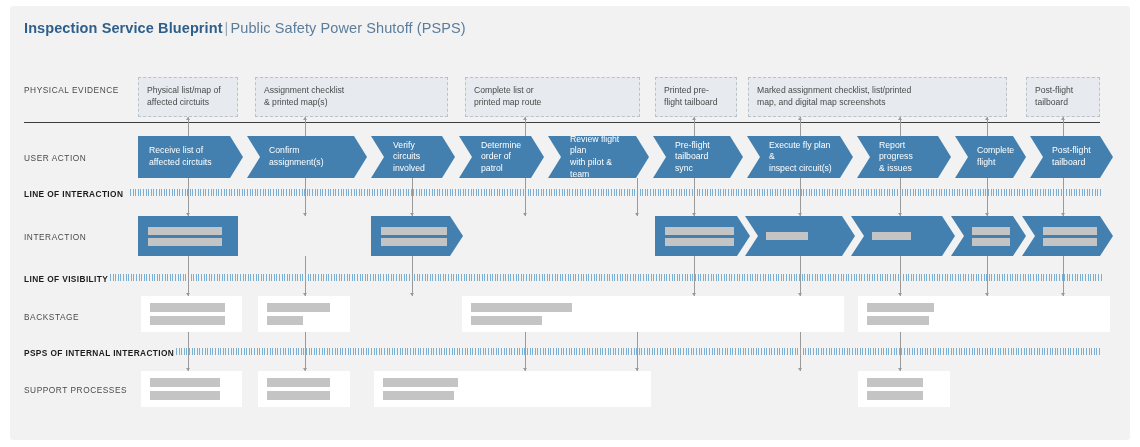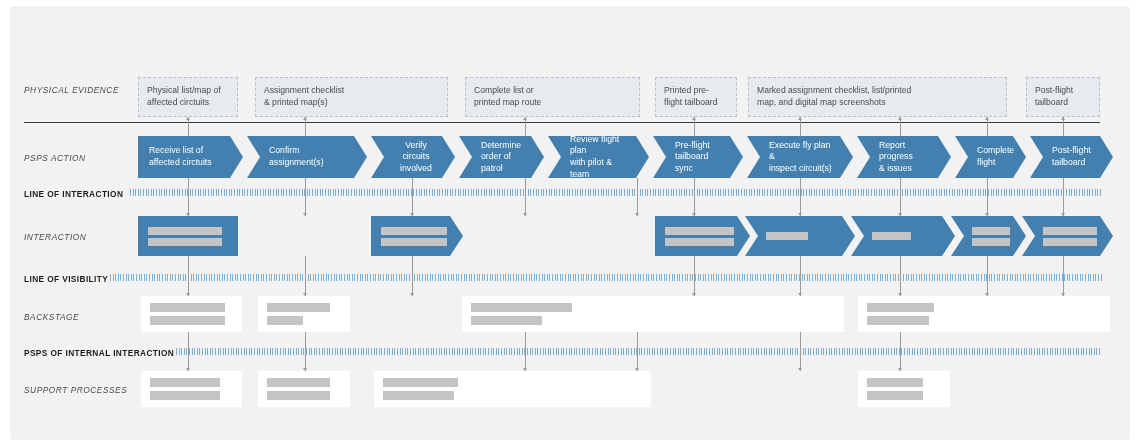--- a/index.html
+++ b/index.html
@@ -25,21 +25,21 @@
     letter-spacing:.1px;
   }
   #title .strong{color:#2e5f8a;font-weight:bold;}
   #title .sep{color:#9aa6b2;font-weight:normal;margin:0 2px;}
   #title .light{color:#5b7d9c;font-weight:normal;}
 
   
   .rowlabel{
     position:absolute;left:24px;
     font-size:8.3px;color:#4a4a4a;
-    letter-spacing:.55px;white-space:nowrap;font-style:italic;
+    letter-spacing:.55px;white-space:nowrap;
   }
   .linelabel{
     position:absolute;left:24px;
     font-size:8.3px;color:#1b1b1b;font-weight:bold;
     letter-spacing:.4px;white-space:nowrap;
   }
 
   
   #divider{
     position:absolute;left:24px;top:122px;width:1076px;height:1px;
@@ -121,23 +121,26 @@
     display:flex;flex-direction:column;justify-content:center;gap:4px;
   }
   .wb .bar{height:9px;background:#c4c4c4;}
 </style>
 </head>
 <body>
 
 <div id="canvas">
   <div id="board"></div>
 
+  <div id="title">
+    <span class="strong">Inspection Service Blueprint</span><span class="sep">|</span><span class="light">Public Safety Power Shutoff (PSPS)</span>
+  </div>
 
   <div class="rowlabel" style="top:85px">PHYSICAL EVIDENCE</div>
-  <div class="rowlabel" style="top:153px">PSPS ACTION</div>
+  <div class="rowlabel" style="top:153px">USER ACTION</div>
   <div class="linelabel" style="top:189px">LINE OF INTERACTION</div>
   <div class="rowlabel" style="top:232px">INTERACTION</div>
   <div class="linelabel" style="top:274px">LINE OF VISIBILITY</div>
   <div class="rowlabel" style="top:312px">BACKSTAGE</div>
   <div class="linelabel" style="top:348px">PSPS OF INTERNAL INTERACTION</div>
   <div class="rowlabel" style="top:385px">SUPPORT PROCESSES</div>
 
   <div id="divider"></div>
 
   <div class="dotline" style="left:130px;top:189px;width:972px;"></div>
@@ -237,21 +240,21 @@
       </div>
     </div>
   <div id="layer-action">
       <div class="chev pt" style="left: 138px; width: 105px;">
         <span>Receive list of
 affected circtuits</span>
       </div>
       <div class="chev ptin" style="left: 247px; width: 120px;">
         <span>Confirm assignment(s)</span>
       </div>
-      <div class="chev ptin" style="left: 371px; width: 84px; text-align: center;">
+      <div class="chev ptin" style="left: 371px; width: 84px;">
         <span>Verify circuits
 involved</span>
       </div>
       <div class="chev ptin" style="left: 459px; width: 85px;">
         <span>Determine
 order of patrol</span>
       </div>
       <div class="chev ptin" style="left: 548px; width: 101px; text-decoration: underline;">
         <span>Review flight plan
 with pilot &amp; team</span>

